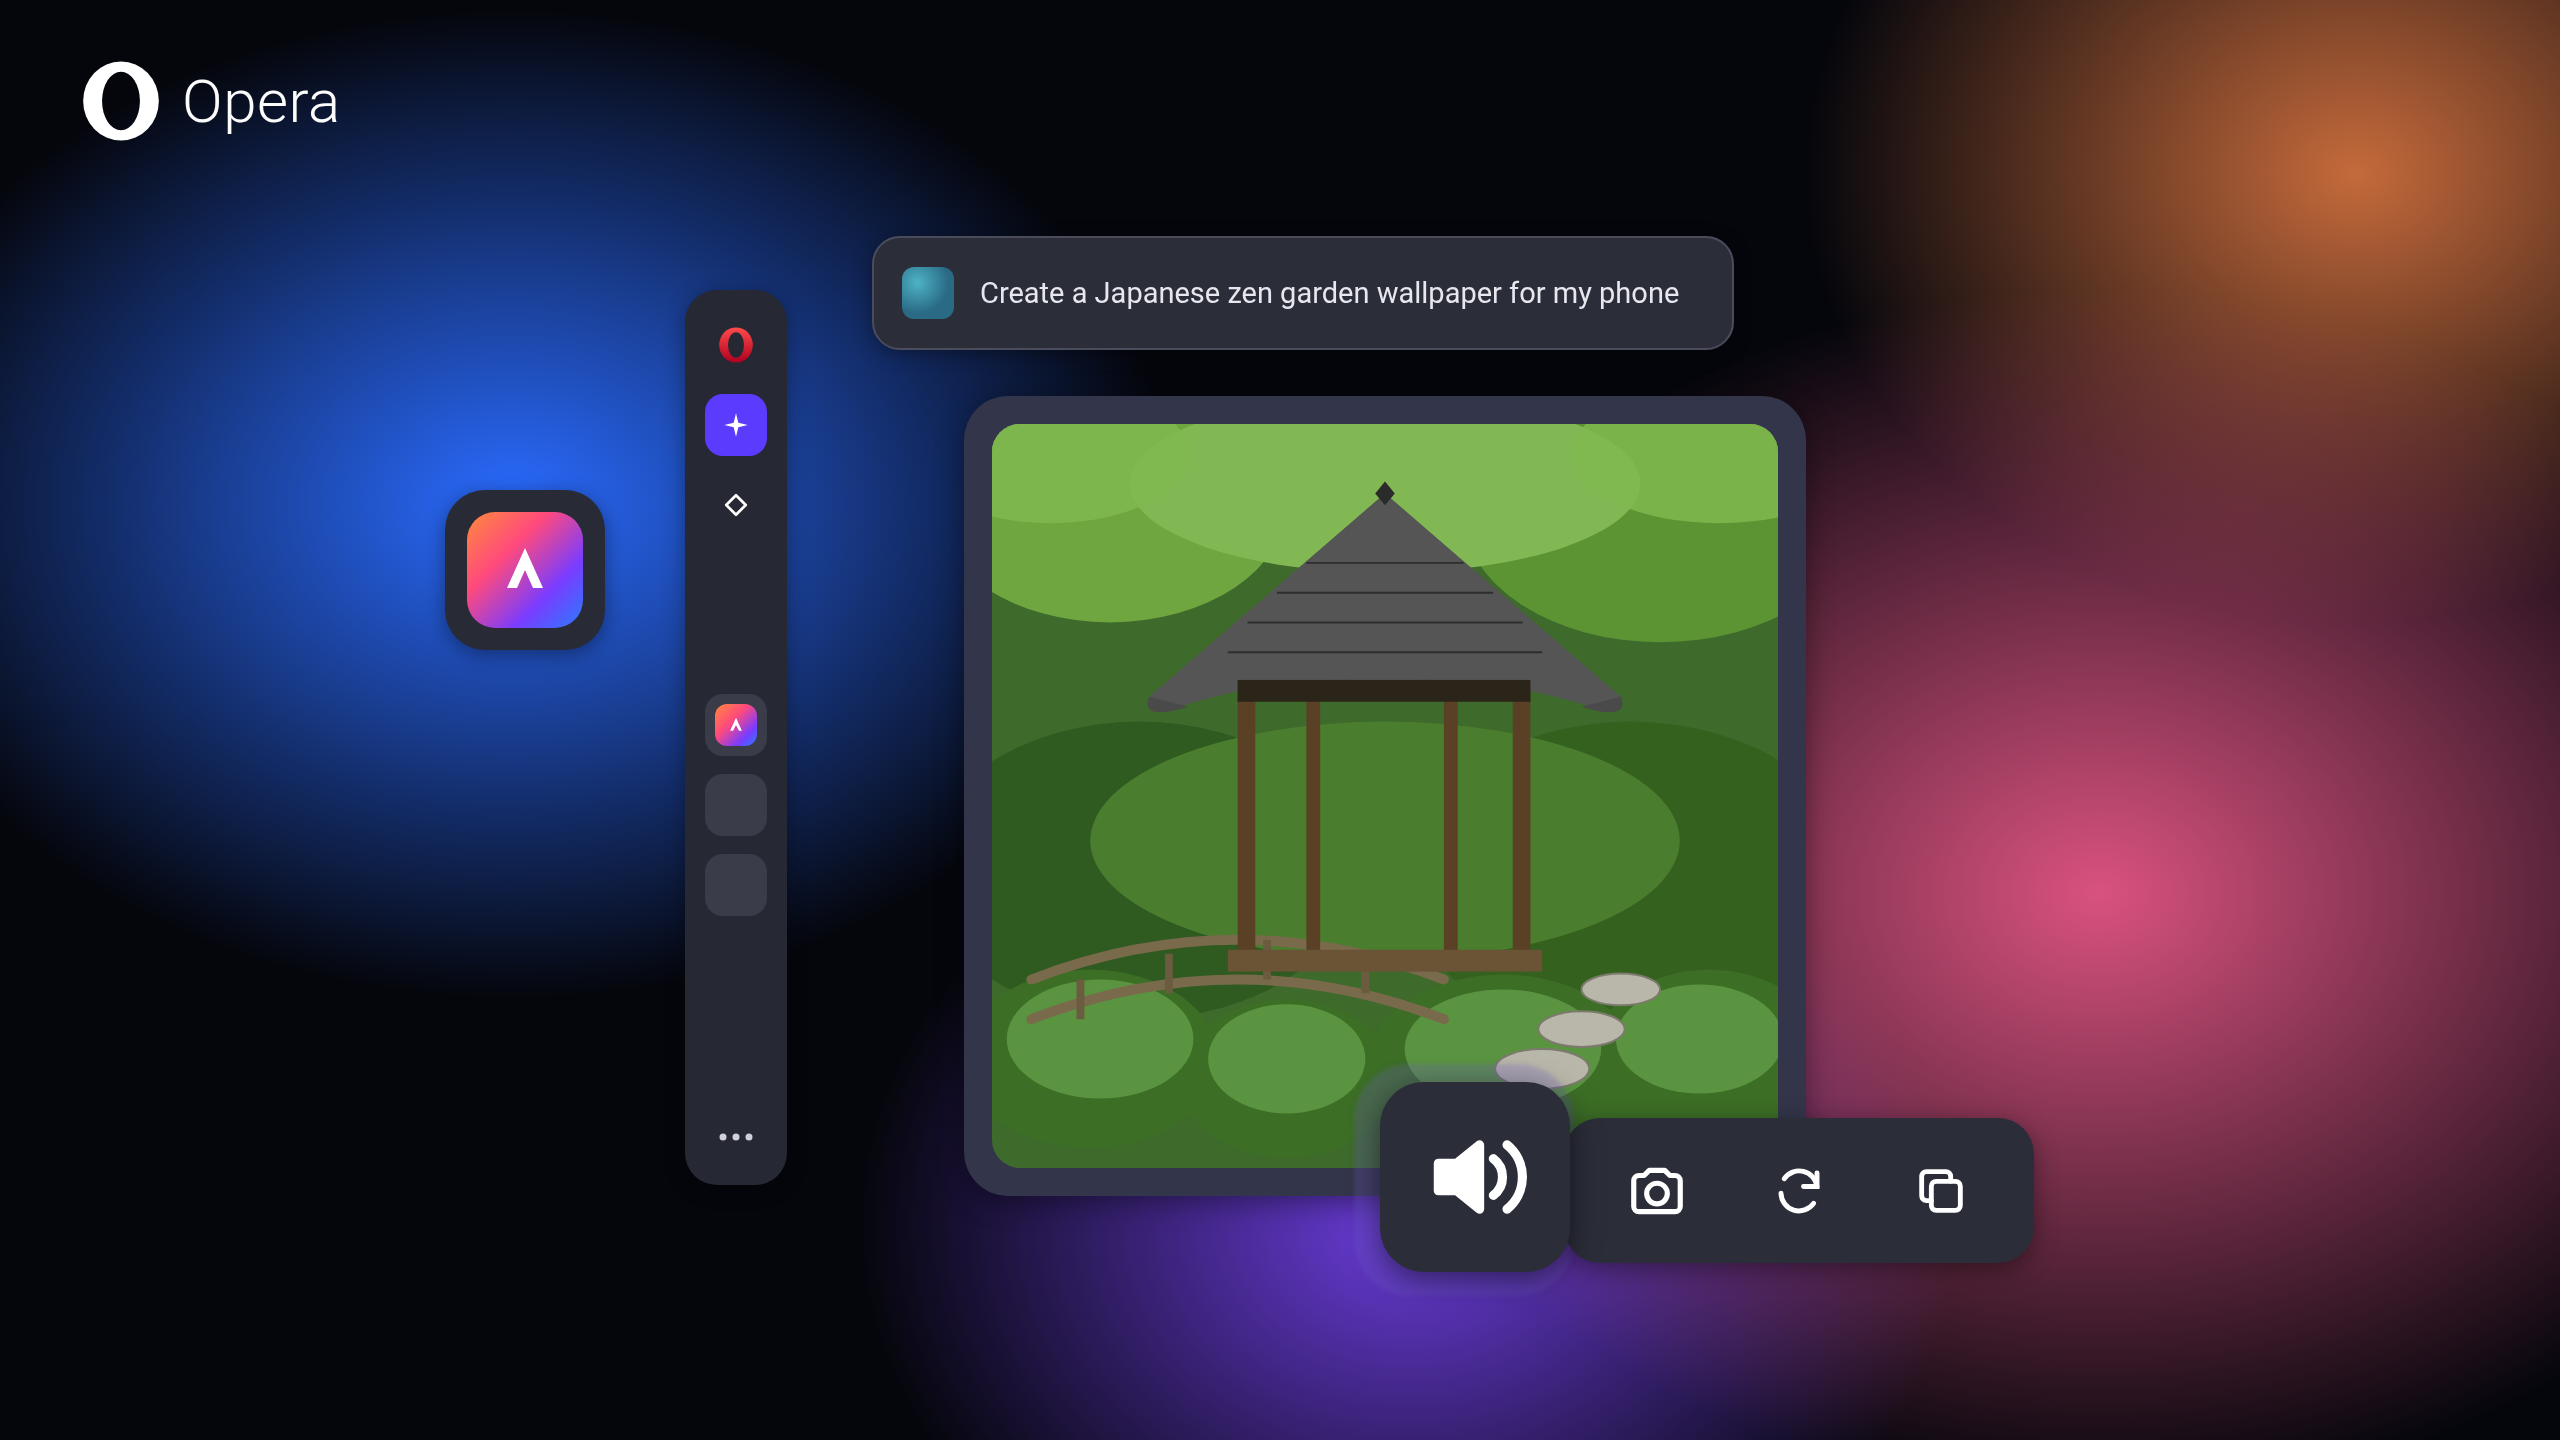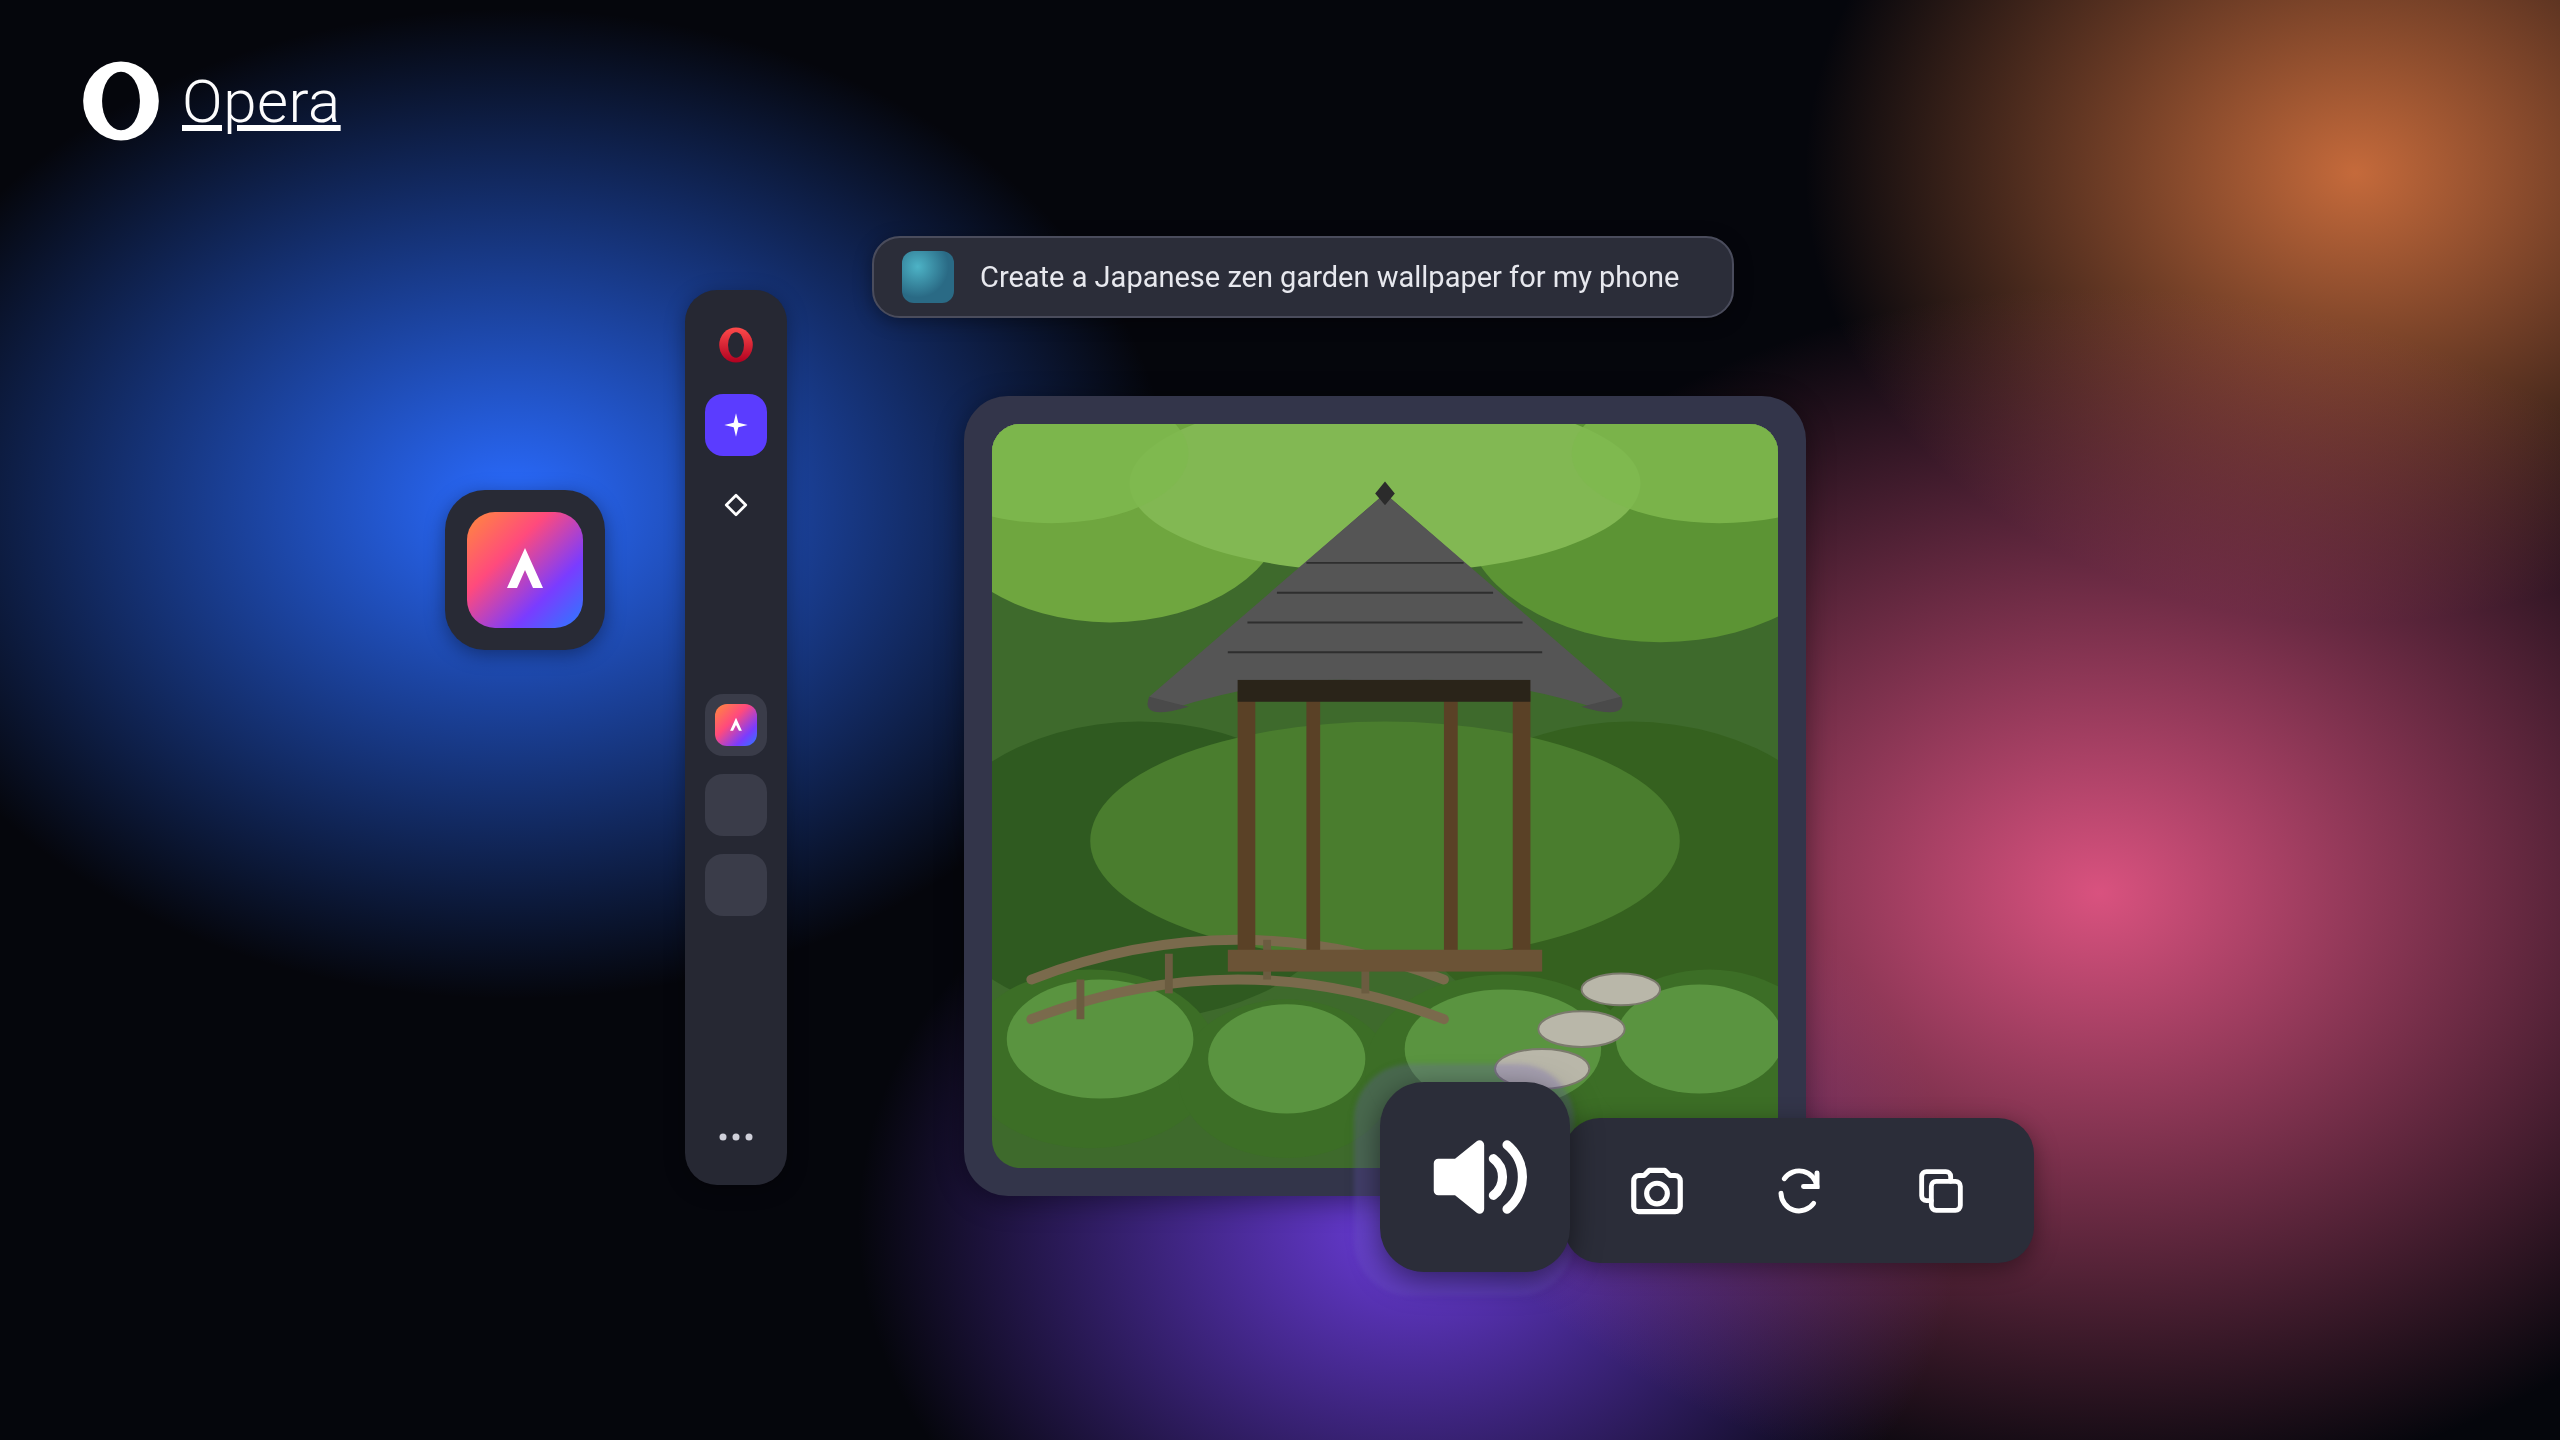--- a/index.html
+++ b/index.html
@@ -20,21 +20,20 @@
 
   
   .opera-logo {
     position: absolute;
     top: 58px;
     left: 78px;
     display: flex;
     align-items: center;
     gap: 18px;
     color: #fff;
-    text-decoration: underline;
   }
   .opera-logo .ring svg { display: block; }
   .opera-logo .word {
     font-size: 60px;
     font-weight: 300;
     letter-spacing: 0.5px;
     color: #fcfcfd;
   }
 
   
@@ -110,21 +109,21 @@
     align-items: center;
     justify-content: center;
   }
 
   
   .prompt {
     position: absolute;
     top: 236px;
     left: 872px;
     width: 862px;
-    height: 82px;
+    height: 114px;
     background: #2b2d39;
     border: 2px solid #4a4c5c;
     border-radius: 28px;
     display: flex;
     align-items: center;
     padding: 0 28px;
     gap: 26px;
     box-shadow: 0 4px 18px rgba(0,0,0,0.35);
   }
   .prompt .avatar {

